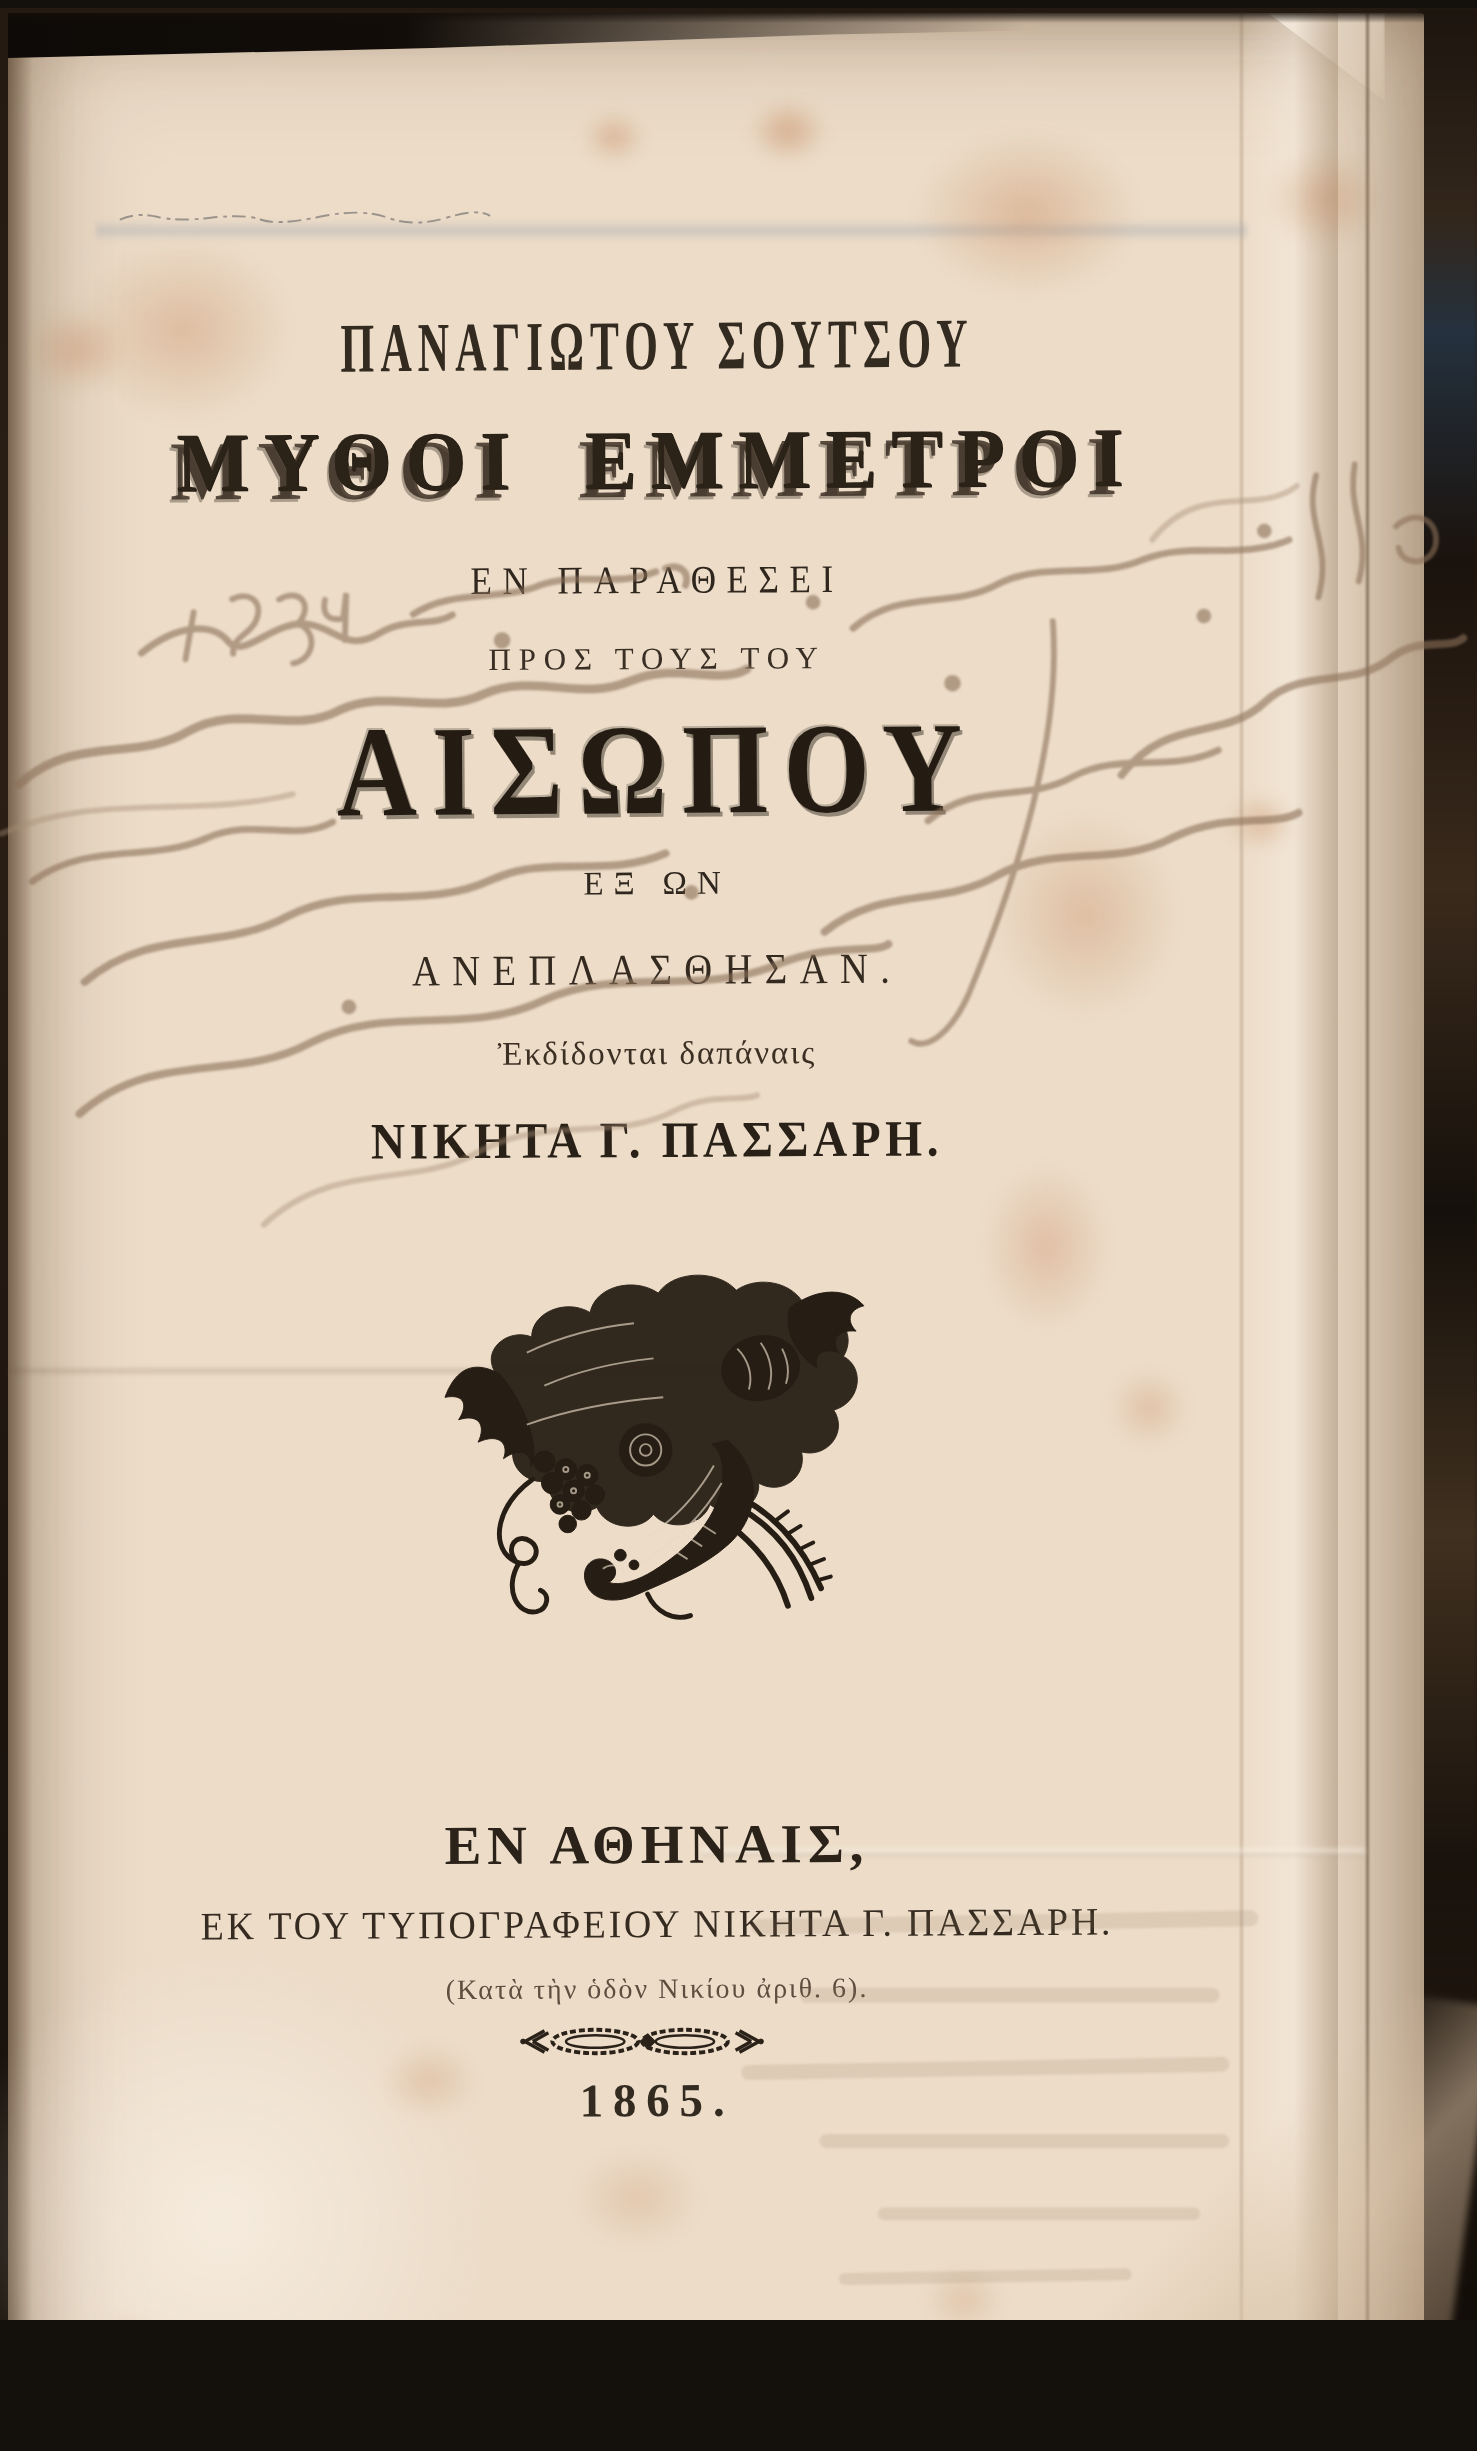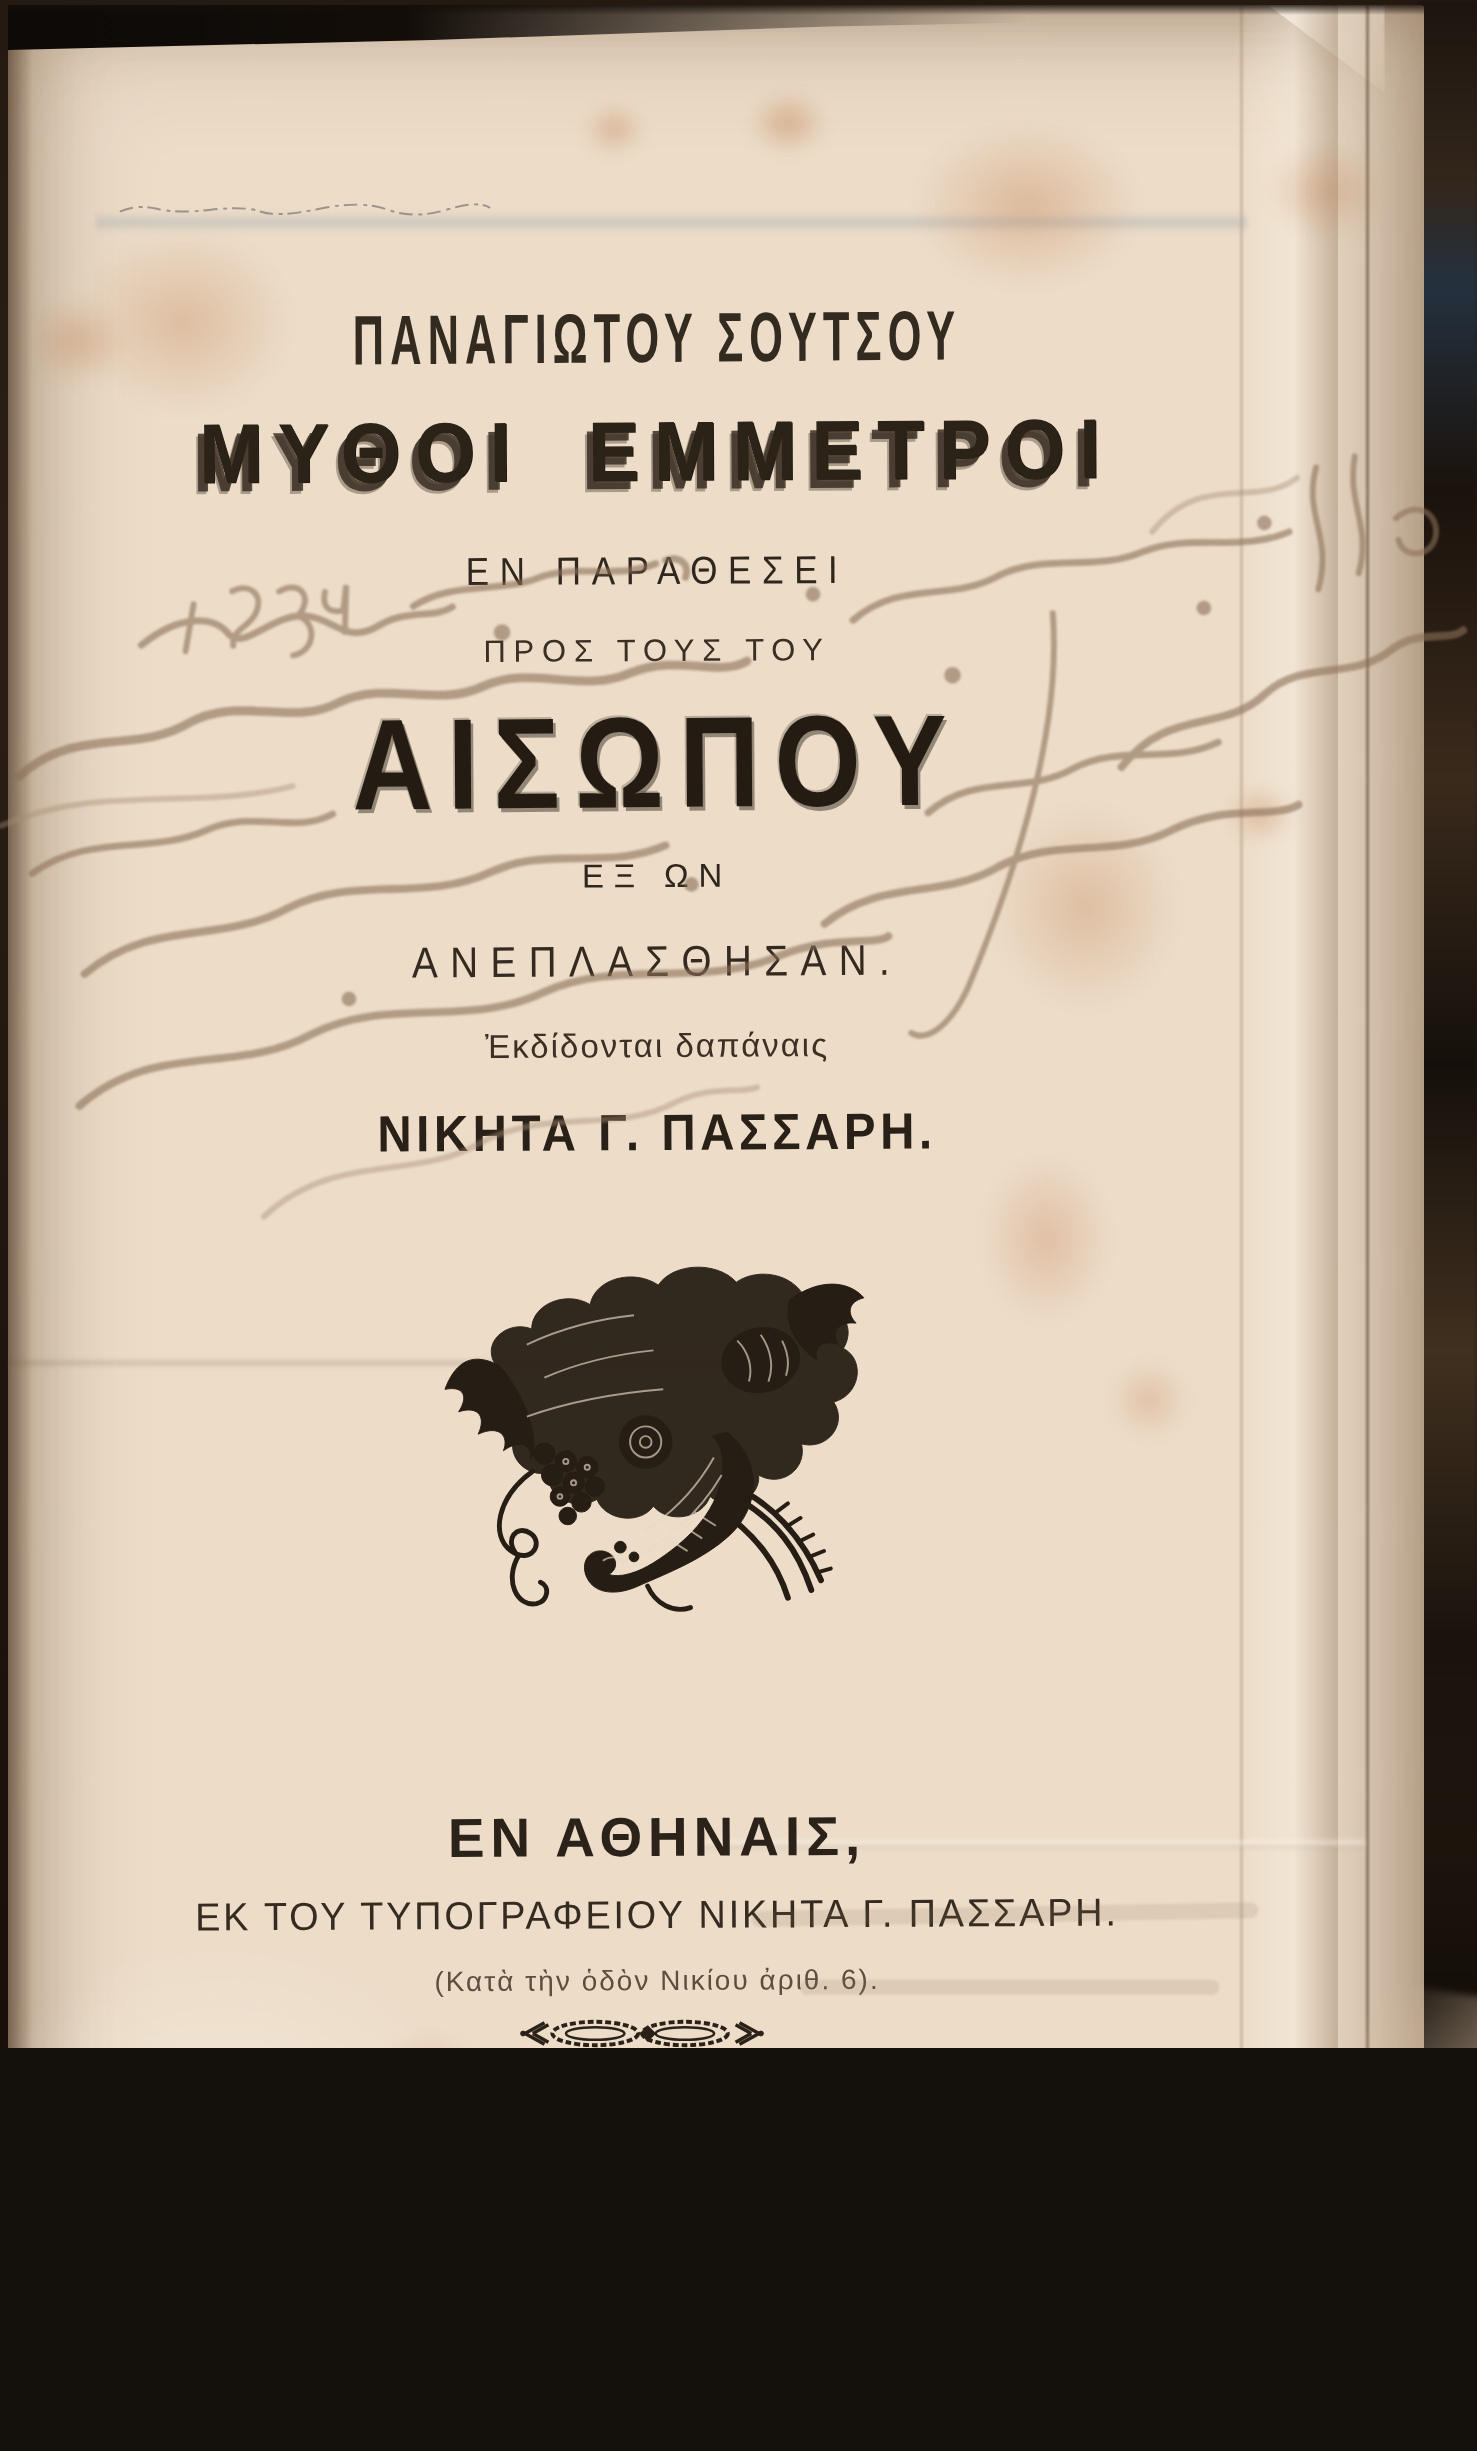--- a/index.html
+++ b/index.html
@@ -1,18 +1,18 @@
 <!DOCTYPE html>
 <html><head>
 <meta charset="utf-8">
 <style>
   html,body{margin:0;padding:0;background:#14100b;}
-  .photo{position:relative;width:1478px;height:2048px;margin:0 auto;overflow:hidden;
+  .photo{position:relative;width:1478px;height:2312px;margin:8px auto;overflow:hidden;
          background:linear-gradient(180deg,#241a12 0%,#2b1f15 30%,#1d140e 70%,#171009 100%);
-         font-family:Liberation Sans, sans-serif;}
+         font-family:Liberation Serif, serif;}
   
   .bg-right{position:absolute;right:0;top:0;width:60px;height:100%;
             background:linear-gradient(180deg,#1c140e 0%,#33271c 9%,#24313e 14%,#1a120c 24%,
               #3a2a1c 38%,#15100b 52%,#40301f 66%,#1a130d 80%,#30241733 90%,#120d08 100%);
             filter:blur(2.9px);}
   
   .page{position:absolute;left:7.8px;top:4.9px;width:1416px;height:2441px;border-radius:2.9px;
         background:
           radial-gradient(120% 90% at 45% 38%, rgba(247,238,224,.55) 0%, rgba(247,238,224,0) 60%),
           linear-gradient(104deg,#dcc6ae 0%,#ecdccা 0%,#e9d8c4 18%,#f0e3d1 42%,#eee0cc 62%,#e6d3bc 82%,#d9c3aa 100%);

